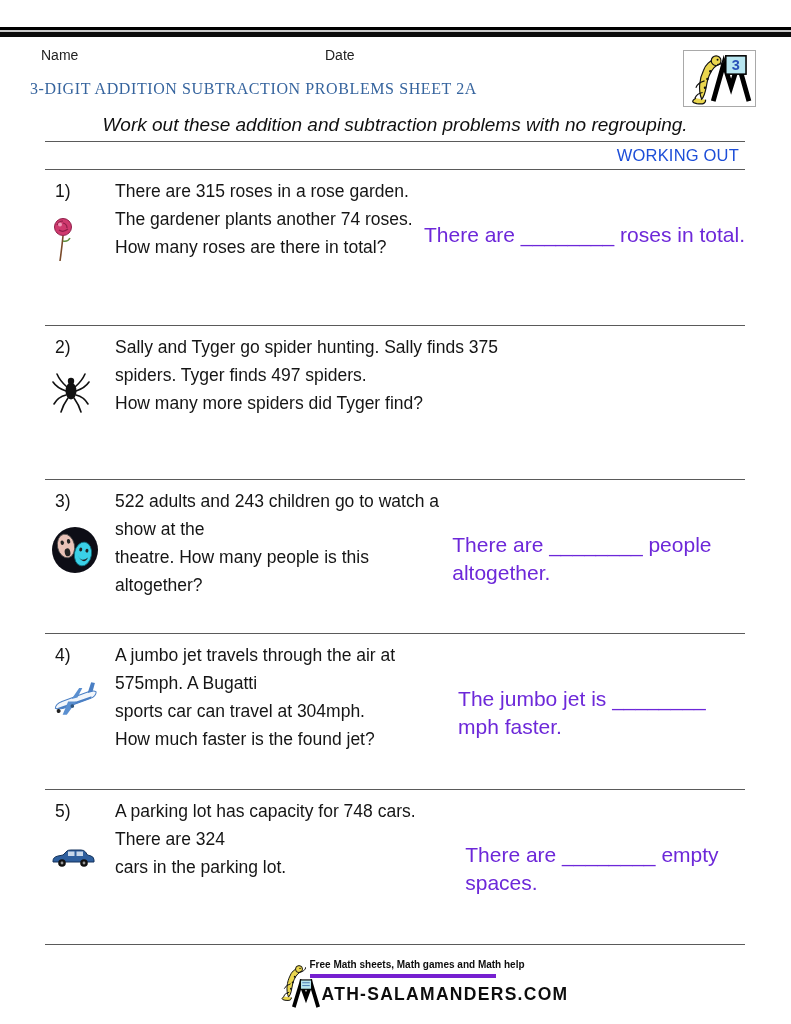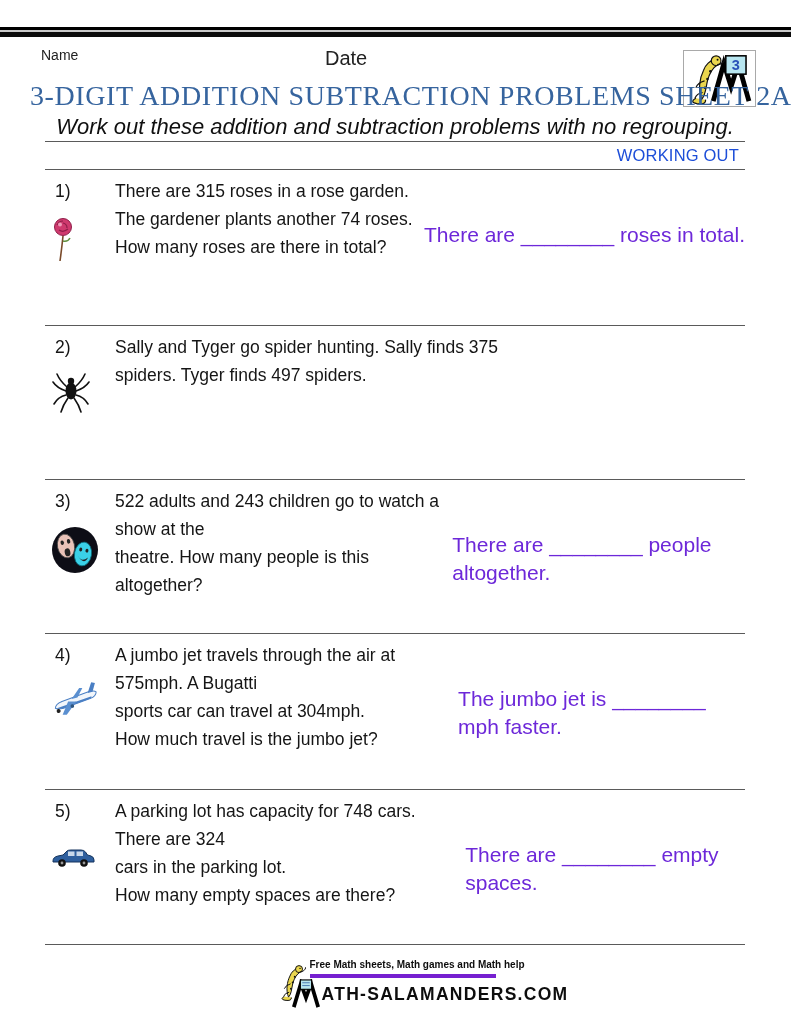--- a/index.html
+++ b/index.html
@@ -10,36 +10,36 @@
     background:#ffffff; overflow:hidden;
     font-family:"Liberation Sans", sans-serif; color:#1c1c1c;
   }
   
   .topbar { position:absolute; top:27px; left:0; width:791px; }
   .topbar .t1 { height:3px; background:#000; }
   .topbar .t2 { height:2px; background:#c9c9c9; }
   .topbar .t3 { height:5px; background:#0b0b0b; }
 
   .name-label { position:absolute; top:47px; left:41px; font-size:14px; color:#222; }
-  .date-label { position:absolute; top:47px; left:325px; font-size:20px; color:#222; }
+  .date-label { position:absolute; top:47px; left:325px; font-size:14px; color:#222; }
 
   .logo-box {
     position:absolute; top:50px; left:683px; width:73px; height:57px;
     border:1px solid #a9a9a9; background:#fff;
   }
   .logo-box svg { width:100%; height:100%; display:block; }
 
   .page-title {
     position:absolute; top:80px; left:30px; width:700px;
-    font-family:"Liberation Serif", serif; font-size:28px; font-weight:500;
+    font-family:"Liberation Serif", serif; font-size:16px; font-weight:500;
     letter-spacing:0.6px; color:var(--title-blue, #36649e); white-space:nowrap;
   }
   .page-subtitle {
     position:absolute; top:114px; left:45px; width:700px; text-align:center;
-    font-style:italic; font-size:22px; color:#101010;
+    font-style:italic; font-size:19px; color:#101010;
   }
   .rule { position:absolute; left:45px; width:700px; height:0; border-top:1px solid #5a5a5a; }
   .working-out {
     position:absolute; top:146px; left:45px; width:694px; text-align:right;
     font-size:16.5px; letter-spacing:0.2px; color:#1d4ed8;
   }
 
   .prob { position:absolute; left:45px; width:700px; display:flex; }
   .pnum-col { width:70px; padding-left:10px; padding-top:8px; flex:none; }
   .pnum { font-size:17.5px; line-height:28px; color:#151515; }
@@ -151,20 +151,21 @@
           </g>
           <ellipse cx="20" cy="19" rx="5.5" ry="8.5" fill="#111"></ellipse>
           <circle cx="20" cy="9" r="3.2" fill="#111"></circle>
         </svg>
       </div>
     </div>
     <div class="pbody">
       <div class="plines">
         <div class="pline">Sally and Tyger go spider hunting. Sally finds 375</div>
         <div class="pline">spiders. Tyger finds 497 spiders.</div>
+        <div class="pline">How many more spiders did Tyger find?</div>
       </div>
     </div>
   </div>
   <div class="rule" style="top:479px"></div>
 
   <div class="prob" style="top:479px; height:154px">
     <div class="pnum-col">
       <div class="pnum">3)</div>
       <div class="picon">
         <svg width="48" height="48" viewBox="0 0 48 48">
@@ -209,21 +210,21 @@
             <circle cx="5.5" cy="26.5" r="2" fill="#222"></circle>
             <circle cx="20" cy="25" r="1.8" fill="#30567f"></circle>
           </g>
         </svg>
       </div>
     </div>
     <div class="pbody">
       <div class="plines">
         <div class="pline">A jumbo jet travels through the air at 575mph. A Bugatti</div>
         <div class="pline">sports car can travel at 304mph.</div>
-        <div class="pline">How much travel is the jumbo jet?</div>
+        <div class="pline">How much faster is the found jet?</div>
       </div>
       <div class="panswer">The jumbo jet is ________ mph faster.</div>
     </div>
   </div>
   <div class="rule" style="top:789px"></div>
 
   <div class="prob" style="top:789px; height:155px">
     <div class="pnum-col">
       <div class="pnum">5)</div>
       <div class="picon" style="margin-top:22px">
@@ -235,21 +236,20 @@
             <circle cx="11" cy="16" r="1.4" fill="#999"></circle>
           <circle cx="33" cy="16" r="3.8" fill="#111"></circle>
             <circle cx="33" cy="16" r="1.4" fill="#999"></circle>
         </svg>
       </div>
     </div>
     <div class="pbody">
       <div class="plines">
         <div class="pline">A parking lot has capacity for 748 cars. There are 324</div>
         <div class="pline">cars in the parking lot.</div>
-        <div class="pline">How many empty spaces are there?</div>
       </div>
       <div class="panswer">There are ________ empty spaces.</div>
     </div>
   </div>
   <div class="rule" style="top:944px"></div>
 
   <div class="footer">
     <div class="f-inner">
       <svg class="f-sala" viewBox="0 0 40 56">
         <g stroke="#111" stroke-width="1.4" fill="#ead64e">

